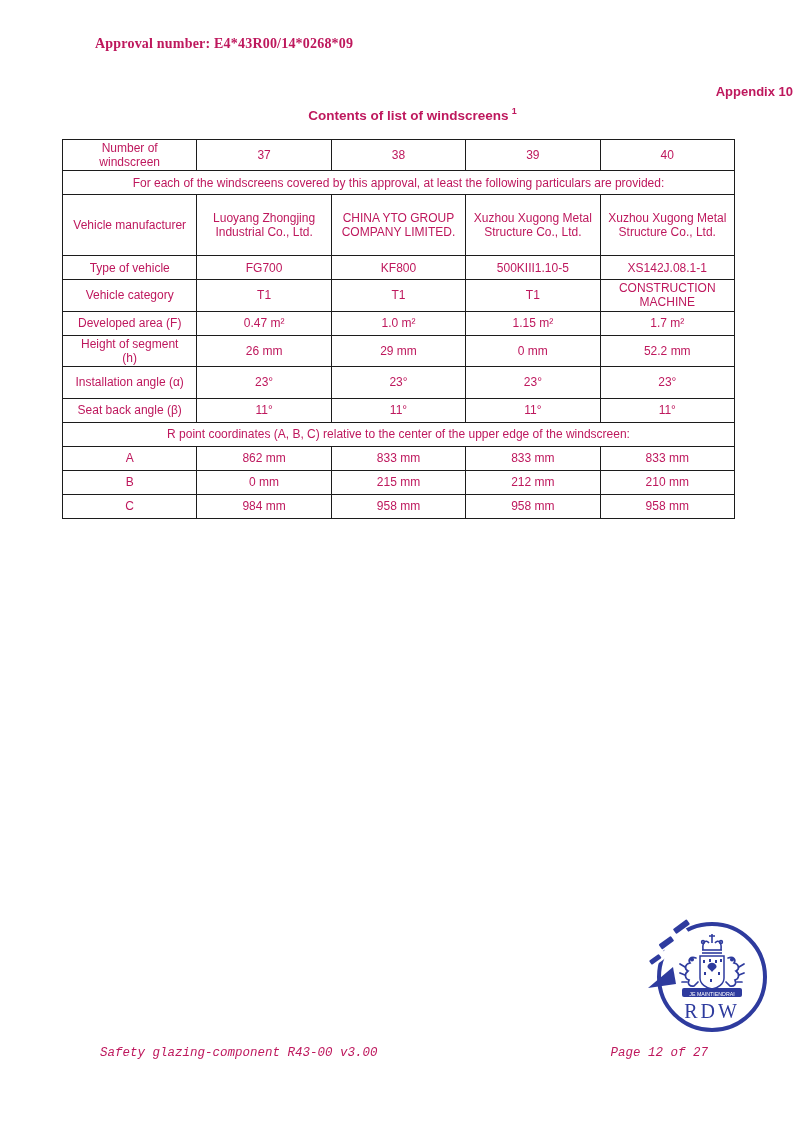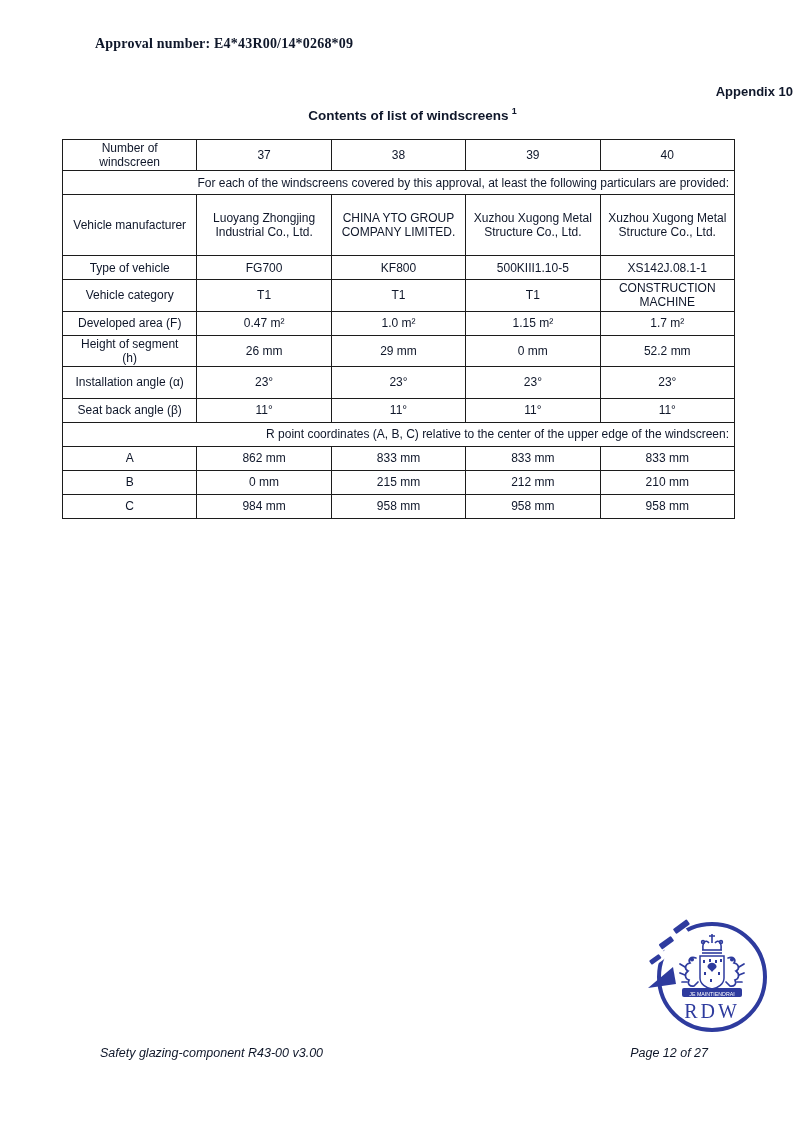--- a/index.html
+++ b/index.html
@@ -1,18 +1,18 @@
 <!DOCTYPE html>
 <html><head>
 <meta charset="utf-8">
 <style>
   html,body{margin:0;padding:0;background:#ffffff;}
   .page{
     position:relative;width:793px;height:1122px;background:#ffffff;
-    font-family:"Liberation Sans",sans-serif;color:#0f172a;overflow:hidden;
+    font-family:"Liberation Sans",sans-serif;color:#be185d;overflow:hidden;
   }
   .approval{
     position:absolute;top:36px;left:95px;
     font-family:"Liberation Serif",serif;font-weight:bold;font-size:14px;
     letter-spacing:.2px;white-space:nowrap;
   }
   .title-appendix{
     position:absolute;top:84px;left:0;width:100%;text-align:right;
     font-weight:bold;font-size:13px;
   }
@@ -24,26 +24,26 @@
   table.main{
     position:absolute;top:139px;left:62px;width:673px;
     border-collapse:collapse;table-layout:fixed;
     font-size:12px;line-height:1.18;
   }
   table.main td{
     border:1px solid #1c1c1c;text-align:center;vertical-align:middle;
     padding:1px 4px;overflow:hidden;
   }
   table.main td.lbl{padding:1px 10px;margin-top:19px;}
-  table.main td.full{text-align:right;padding:2px 5px;}
+  table.main td.full{text-align:center;padding:2px 5px;}
   .footer{
     position:absolute;top:1046px;left:0;width:793px;
     display:flex;justify-content:space-between;
     box-sizing:border-box;padding:0 85px 0 100px;
-    font-family:Liberation Sans, sans-serif;font-style:italic;font-size:12.5px;
+    font-family:Liberation Mono, monospace;font-style:italic;font-size:12.5px;
   }
   .logo{position:absolute;left:646px;top:916px;}
 </style>
 </head>
 <body>
 
 <div class="page">
 
   <div class="approval">Approval number: E4*43R00/14*0268*09</div>
 

